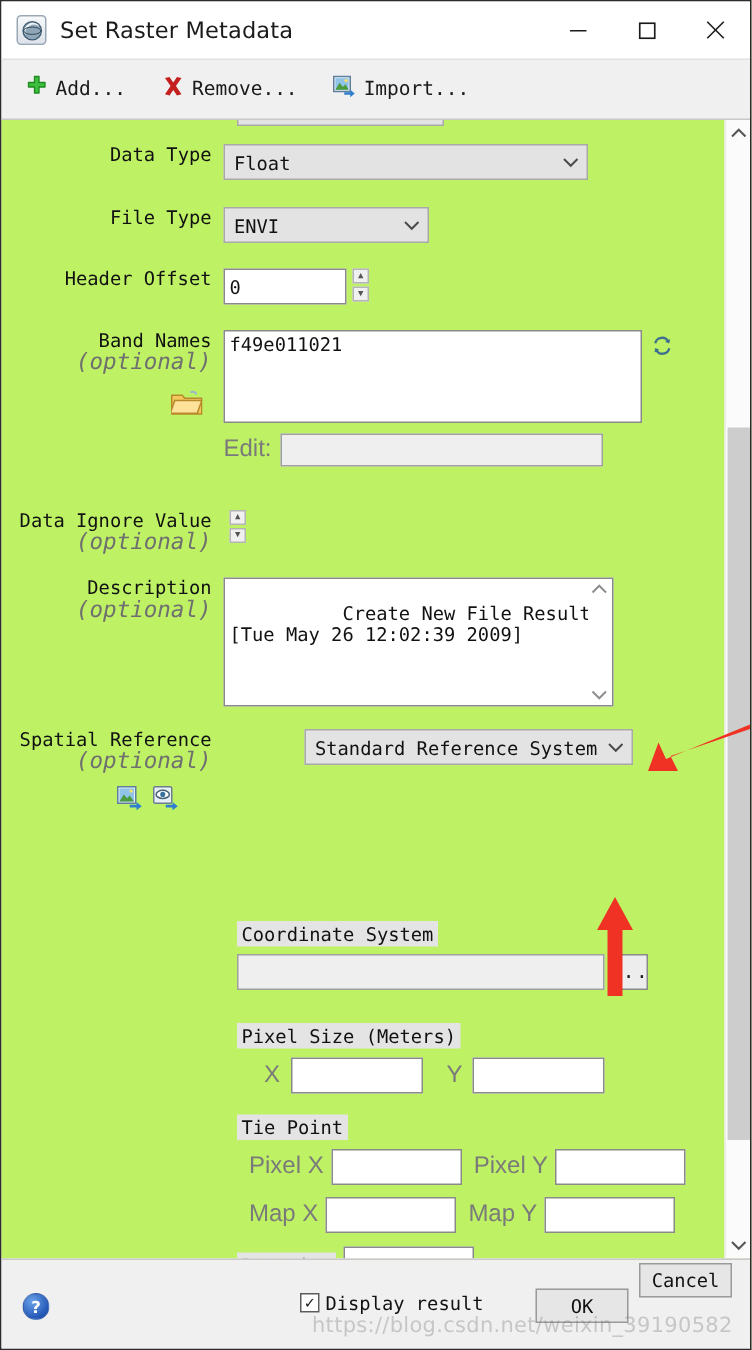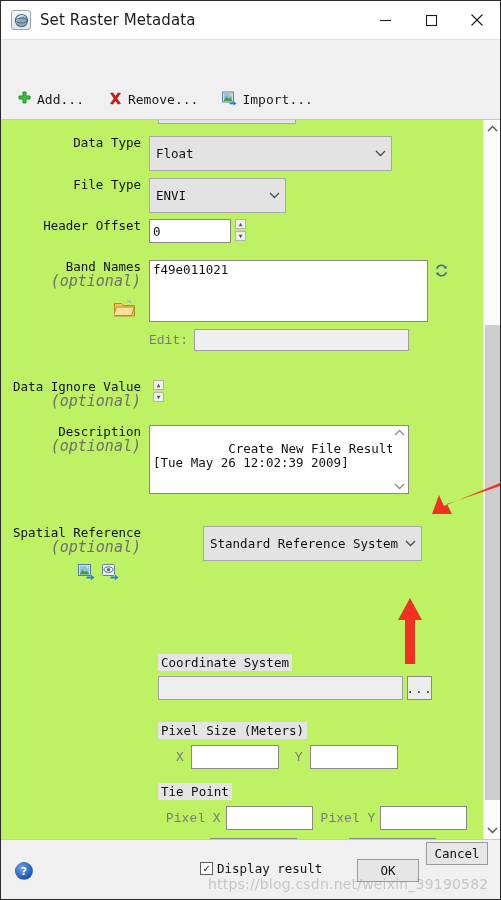--- a/index.html
+++ b/index.html
@@ -43,21 +43,20 @@
     color: #1b1b1b;
   }
 
   
   .toolbar {
     flex: 0 0 40px; height: 40px;
     background: #f0f0f0;
     display: flex; align-items: center;
     padding-left: 16px; gap: 24px;
     border-bottom: 1px solid #c8c8c8;
-    margin-top: 40px;
   }
   .tool {
     display: flex; align-items: center; gap: 5px;
     font-size: 13px; color: #1a1a1a;
     font-family: "DejaVu Sans Mono", monospace;
   }
 
   
   .body-area {
     position: relative; flex: 1 1 auto;
@@ -73,21 +72,21 @@
     width: 148px; text-align: right; padding-right: 8px;
     font-size: 12.5px; color: #111; line-height: 14px;
     font-family: "DejaVu Sans Mono", monospace;
   }
   .lbl .opt {
     display: block; font-style: italic; color: #6f6f6f; font-size: 15px;
   }
 
   
   .combo {
-    height: 35px; background: #e3e3e3;
+    height: 24px; background: #e3e3e3;
     border: 1px solid #a9a9a9;
     display: flex; align-items: center;
     padding: 0 4px 0 6px;
     font-size: 12.5px; color: #111;
     font-family: "DejaVu Sans Mono", monospace;
   }
   .combo .cv { flex: 1 1 auto; white-space: nowrap; overflow: hidden; }
   .chev { width: 14px; flex: 0 0 14px; display: flex; align-items: center; justify-content: center; }
 
   .txt {
@@ -117,22 +116,22 @@
     background: #fff; display: flex; flex-direction: column;
     align-items: center; justify-content: space-between; padding: 2px 0;
     color: #8d8d8d;
   }
   .grp-head {
     background: #e4e4e4; display: inline-block;
     font-size: 12.5px; color: #111; padding: 1px 3px;
     font-family: "DejaVu Sans Mono", monospace;
   }
   .mini-lbl {
-    font-size: 13px; color: #7a7a7a;
-    font-family: Liberation Mono, monospace;
+    font-size: 16px; color: #7a7a7a;
+    font-family: Liberation Sans, sans-serif;
   }
   .dots-btn {
     width: 25px; height: 24px; background: #ededed; border: 1px solid #8a8a8a;
     display: flex; align-items: center; justify-content: center;
     font-size: 13px; color: #222; letter-spacing: 1px;
   }
 
   
   .vsb {
     position: absolute; right: 0; top: 0; bottom: 0; width: 17px;
@@ -332,21 +331,21 @@
           <div>▲</div>
           <div>▼</div>
         </div>
       </div>
 
       <div class="row" style="top:305px;">
         <div class="lbl">
           <span>Description</span>
           <span class="opt">(optional)</span>
         </div>
-        <div class="area" style="width:260px;height:69px;padding-right:2px;">
+        <div class="area" style="width:260px;height:86px;padding-right:2px;">
           <span>Create New File Result [Tue May 26 12:02:39 2009]</span>
           <span class="area-sb">
             <svg width="11" height="7" viewBox="0 0 11 7">
                 <polyline points="1,6 5.5,1.5 10,6" fill="none" stroke="#8d8d8d" stroke-width="1.3"></polyline>
               </svg>
             <svg width="11" height="7" viewBox="0 0 11 7">
                 <polyline points="1,1 5.5,5.5 10,1" fill="none" stroke="#8d8d8d" stroke-width="1.3"></polyline>
               </svg>
           </span>
         </div>

